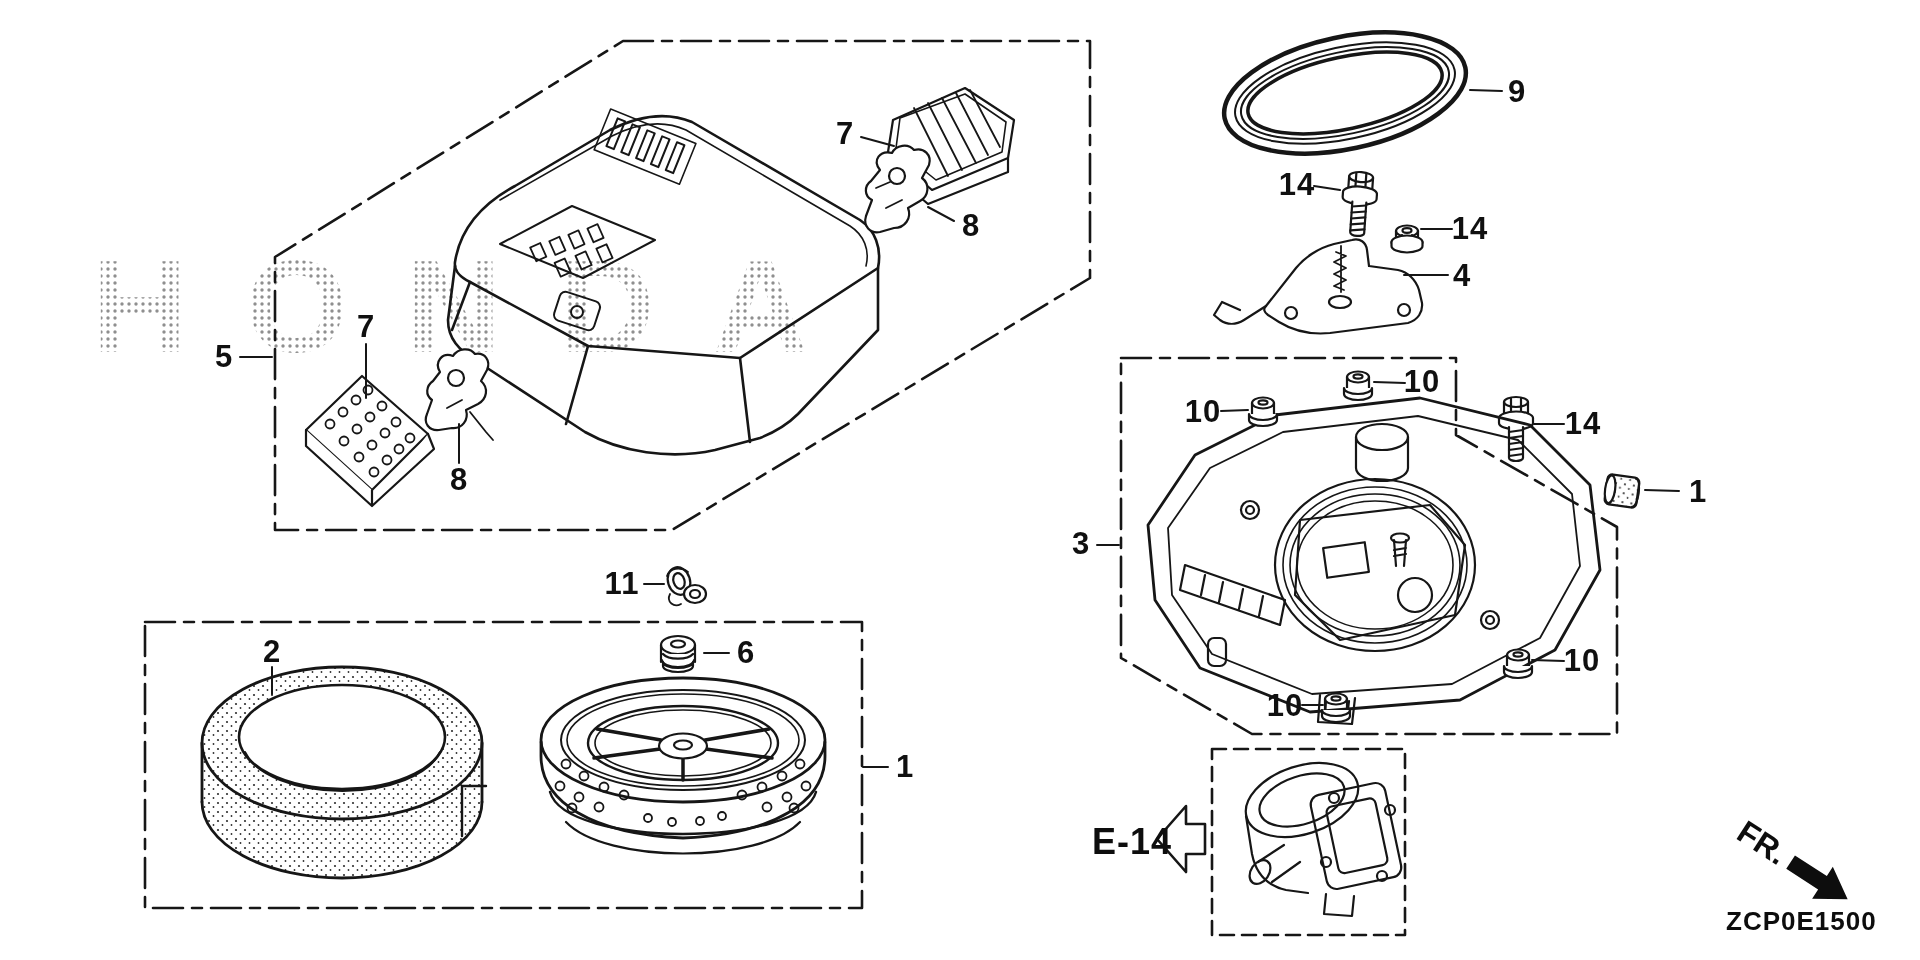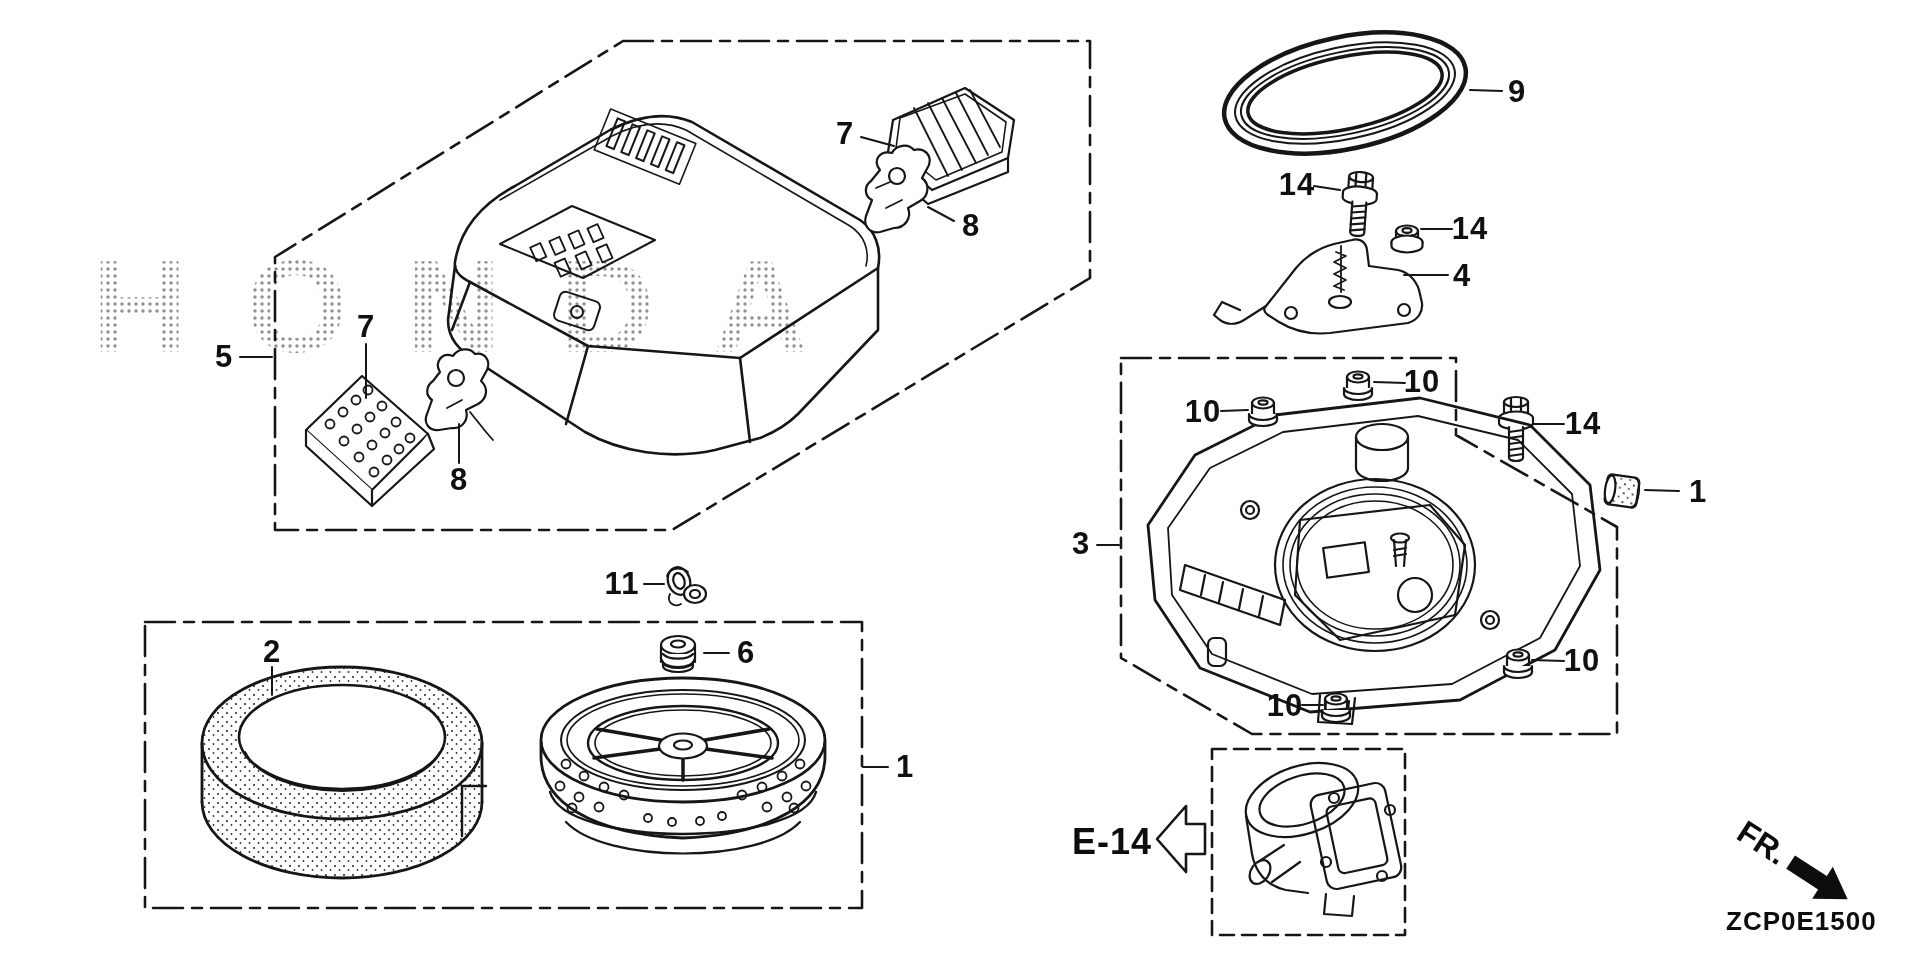--- a/index.html
+++ b/index.html
@@ -8,21 +8,21 @@
     overflow:hidden;font-family:"Liberation Sans",sans-serif;color:#101010;
   }
   .stage svg{position:absolute;left:0;top:0;}
   .callout{
     position:absolute;transform:translate(-50%,-50%);
     font-size:31px;font-weight:700;letter-spacing:1px;color:#101010;
     white-space:nowrap;user-select:none;
   }
   .ref-label{
     position:absolute;transform:translate(-50%,-50%);
-    font-size:36px;font-weight:800;letter-spacing:1px;color:#0d0d0d;white-space:nowrap;
+    font-size:36px;font-weight:800;letter-spacing:1px;color:#0d0d0d;white-space:nowrap;margin-left:20px;
   }
   .code-label{
     position:absolute;font-size:26px;font-weight:700;letter-spacing:1px;color:#0d0d0d;white-space:nowrap;
   }
 </style>
 </head>
 <body>
 
 <div class="stage">
 

